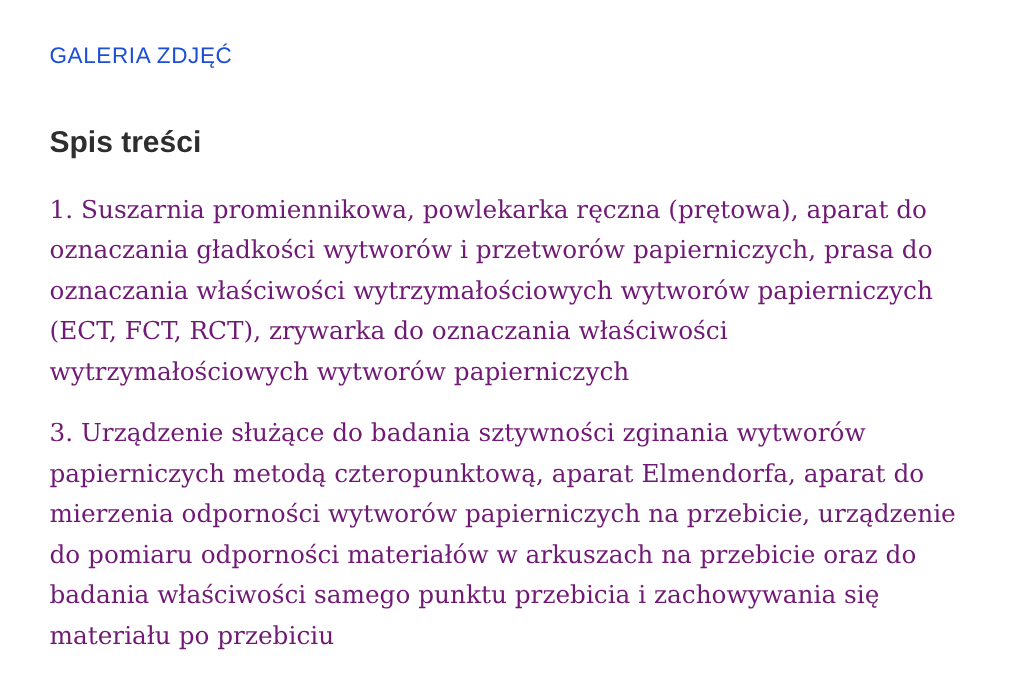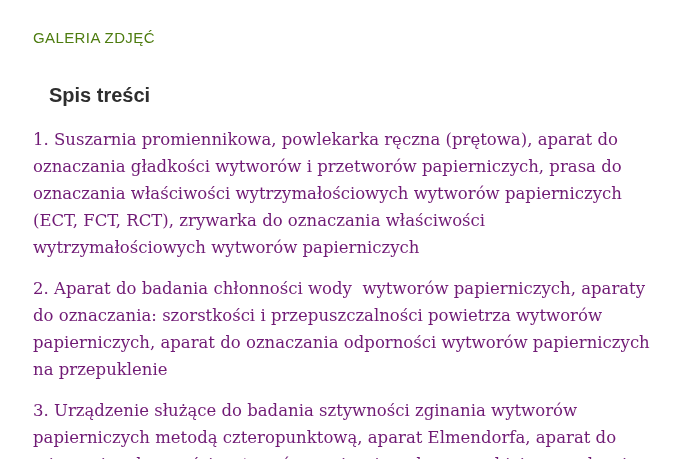--- a/index.html
+++ b/index.html
@@ -15,35 +15,34 @@
     padding: 28px 24px 0 33px;
     width: 685px;
   }
 
   .section-label {
     display: inline-block;
     font-family: "Liberation Sans", sans-serif;
     font-size: 15px;
     font-weight: 400;
     letter-spacing: 0.4px;
-    color: #4d7c0f;
+    color: #1d4ed8;
     text-decoration: none;
     text-transform: uppercase;
     line-height: 20px;
     cursor: pointer;
   }
 
   .page-title {
     font-family: "Liberation Sans", sans-serif;
     font-size: 20px;
     font-weight: 700;
     color: #2e2e2e;
     line-height: 24px;
     margin-top: 35px;
-    margin-left: 16px;
   }
 
   .toc {
     margin-top: 19px;
     max-width: 632px;
   }
 
   .toc-item {
     margin: 0 0 14px 0;
   }
@@ -66,23 +65,20 @@
   <a class="section-label">GALERIA ZDJĘĆ</a>
 
   <h1 class="page-title">Spis treści</h1>
 
   <div class="toc">
 
     <p class="toc-item">
       <a class="toc-link">1. Suszarnia promiennikowa, powlekarka ręczna (prętowa), aparat do oznaczania gładkości wytworów i przetworów papierniczych, prasa do oznaczania właściwości wytrzymałościowych wytworów papierniczych (ECT, FCT, RCT), zrywarka do oznaczania właściwości wytrzymałościowych wytworów papierniczych</a>
     </p>
 
-    <p class="toc-item">
-      <a class="toc-link">2. Aparat do badania chłonności wody  wytworów papierniczych, aparaty do oznaczania: szorstkości i przepuszczalności powietrza wytworów papierniczych, aparat do oznaczania odporności wytworów papierniczych na przepuklenie</a>
-    </p>
 
     <p class="toc-item">
       <a class="toc-link">3. Urządzenie służące do badania sztywności zginania wytworów papierniczych metodą czteropunktową, aparat Elmendorfa, aparat do mierzenia odporności wytworów papierniczych na przebicie, urządzenie do pomiaru odporności materiałów w arkuszach na przebicie oraz do badania właściwości samego punktu przebicia i zachowywania się materiału po przebiciu</a>
     </p>
 
   </div>
 
 </div>
 
 </body></html>

